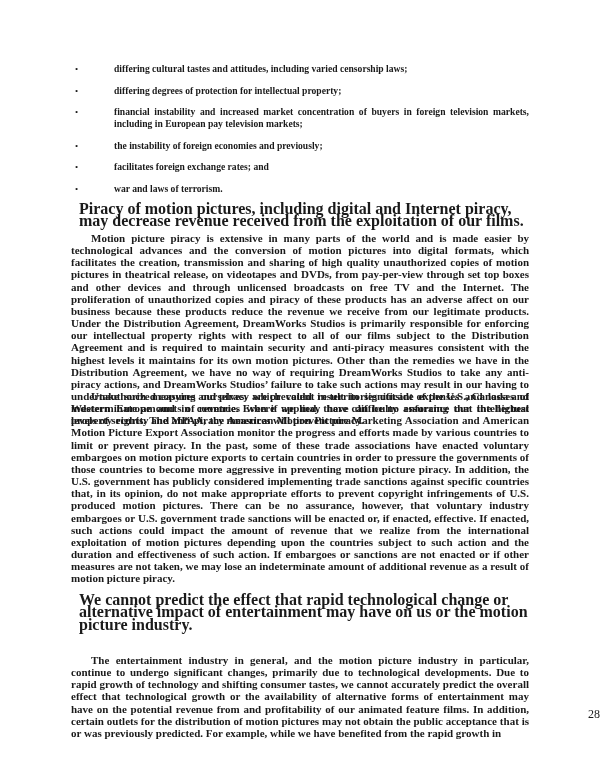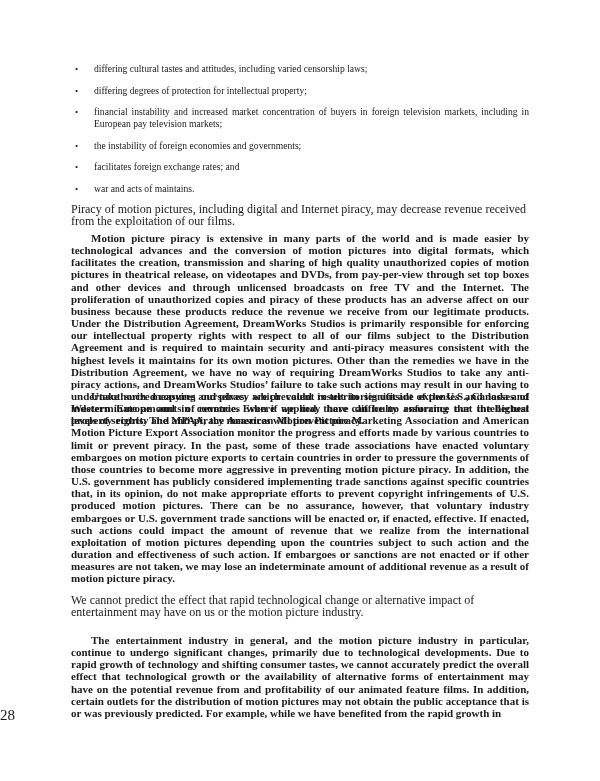--- a/index.html
+++ b/index.html
@@ -41,53 +41,54 @@
     .bullets li .dot {
       position: absolute;
       left: 18px;
       top: 0;
       width: 8px;
       margin-left: -14px;
       font-size: 9px;
     }
     .bullets li .txt {
       display: block;
-      margin-left: 0;
+      margin-left: 20px;
+      font-weight: bold;
     }
     .heading {
       position: absolute;
-      left: 0;
+      left: 8px;
       width: 458px;
-      font-weight: normal;
-      font-size: 12px;
+      font-weight: bold;
+      font-size: 16px;
       line-height: 12.4px;
     }
     .para {
       position: absolute;
       left: 0;
       width: 458px;
       font-size: 11px;
       line-height: 12.15px;
       text-align: justify;
       text-indent: 20px;
       margin: 0;
       font-weight: bold;
     }
     #h1 { top: 203px; }
     #p1 { top: 232px; }
     #p2 { top: 390px; }
     #h2 { top: 594px; }
-    #p3 { top: 634px; }
+    #p3 { top: 654px; }
     .page-number {
       position: absolute;
       left: 0;
       width: 600px;
       top: 707px;
-      text-align: left;
-      font-size: 15px;
+      text-align: right;
+      font-size: 12px;
     }
   </style>
 </head>
 <body>
 
 <div class="page">
 
   <ul class="bullets">
     <li>
       <span class="dot">•</span>
@@ -96,29 +97,29 @@
     <li>
       <span class="dot">•</span>
       <span class="txt">differing degrees of protection for intellectual property;</span>
     </li>
     <li>
       <span class="dot">•</span>
       <span class="txt">financial instability and increased market concentration of buyers in foreign television markets, including in European pay television markets;</span>
     </li>
     <li>
       <span class="dot">•</span>
-      <span class="txt">the instability of foreign economies and governments;</span>
+      <span class="txt">the instability of foreign economies and previously;</span>
     </li>
     <li>
       <span class="dot">•</span>
       <span class="txt">facilitates foreign exchange rates; and</span>
     </li>
     <li>
       <span class="dot">•</span>
-      <span class="txt">war and acts of maintains.</span>
+      <span class="txt">war and laws of terrorism.</span>
     </li>
   </ul>
 
   <div id="h1" class="heading">Piracy of motion pictures, including digital and Internet piracy, may decrease revenue received from the exploitation of our films.</div>
   <p id="p1" class="para">Motion picture piracy is extensive in many parts of the world and is made easier by technological advances and the conversion of motion pictures into digital formats, which facilitates the creation, transmission and sharing of high quality unauthorized copies of motion pictures in theatrical release, on videotapes and DVDs, from pay-per-view through set top boxes and other devices and through unlicensed broadcasts on free TV and the Internet. The proliferation of unauthorized copies and piracy of these products has an adverse affect on our business because these products reduce the revenue we receive from our legitimate products. Under the Distribution Agreement, DreamWorks Studios is primarily responsible for enforcing our intellectual property rights with respect to all of our films subject to the Distribution Agreement and is required to maintain security and anti-piracy measures consistent with the highest levels it maintains for its own motion pictures. Other than the remedies we have in the Distribution Agreement, we have no way of requiring DreamWorks Studios to take any anti-piracy actions, and DreamWorks Studios’ failure to take such actions may result in our having to undertake such measures ourselves, which could result in significant expenses and losses of indeterminate amounts of revenue. Even if applied, there can be no assurance that the highest levels of security and anti-piracy measures will prevent piracy.</p>
   <p id="p2" class="para">Unauthorized copying and piracy are prevalent in territories outside of the U.S., Canada and Western Europe and in countries where we may have difficulty enforcing our intellectual property rights. The MPAA, the American Motion Picture Marketing Association and American Motion Picture Export Association monitor the progress and efforts made by various countries to limit or prevent piracy. In the past, some of these trade associations have enacted voluntary embargoes on motion picture exports to certain countries in order to pressure the governments of those countries to become more aggressive in preventing motion picture piracy. In addition, the U.S. government has publicly considered implementing trade sanctions against specific countries that, in its opinion, do not make appropriate efforts to prevent copyright infringements of U.S. produced motion pictures. There can be no assurance, however, that voluntary industry embargoes or U.S. government trade sanctions will be enacted or, if enacted, effective. If enacted, such actions could impact the amount of revenue that we realize from the international exploitation of motion pictures depending upon the countries subject to such action and the duration and effectiveness of such action. If embargoes or sanctions are not enacted or if other measures are not taken, we may lose an indeterminate amount of additional revenue as a result of motion picture piracy.</p>
 
   <div id="h2" class="heading">We cannot predict the effect that rapid technological change or alternative impact of entertainment may have on us or the motion picture industry.</div>
   <p id="p3" class="para">The entertainment industry in general, and the motion picture industry in particular, continue to undergo significant changes, primarily due to technological developments. Due to rapid growth of technology and shifting consumer tastes, we cannot accurately predict the overall effect that technological growth or the availability of alternative forms of entertainment may have on the potential revenue from and profitability of our animated feature films. In addition, certain outlets for the distribution of motion pictures may not obtain the public acceptance that is or was previously predicted. For example, while we have benefited from the rapid growth in</p>
 

